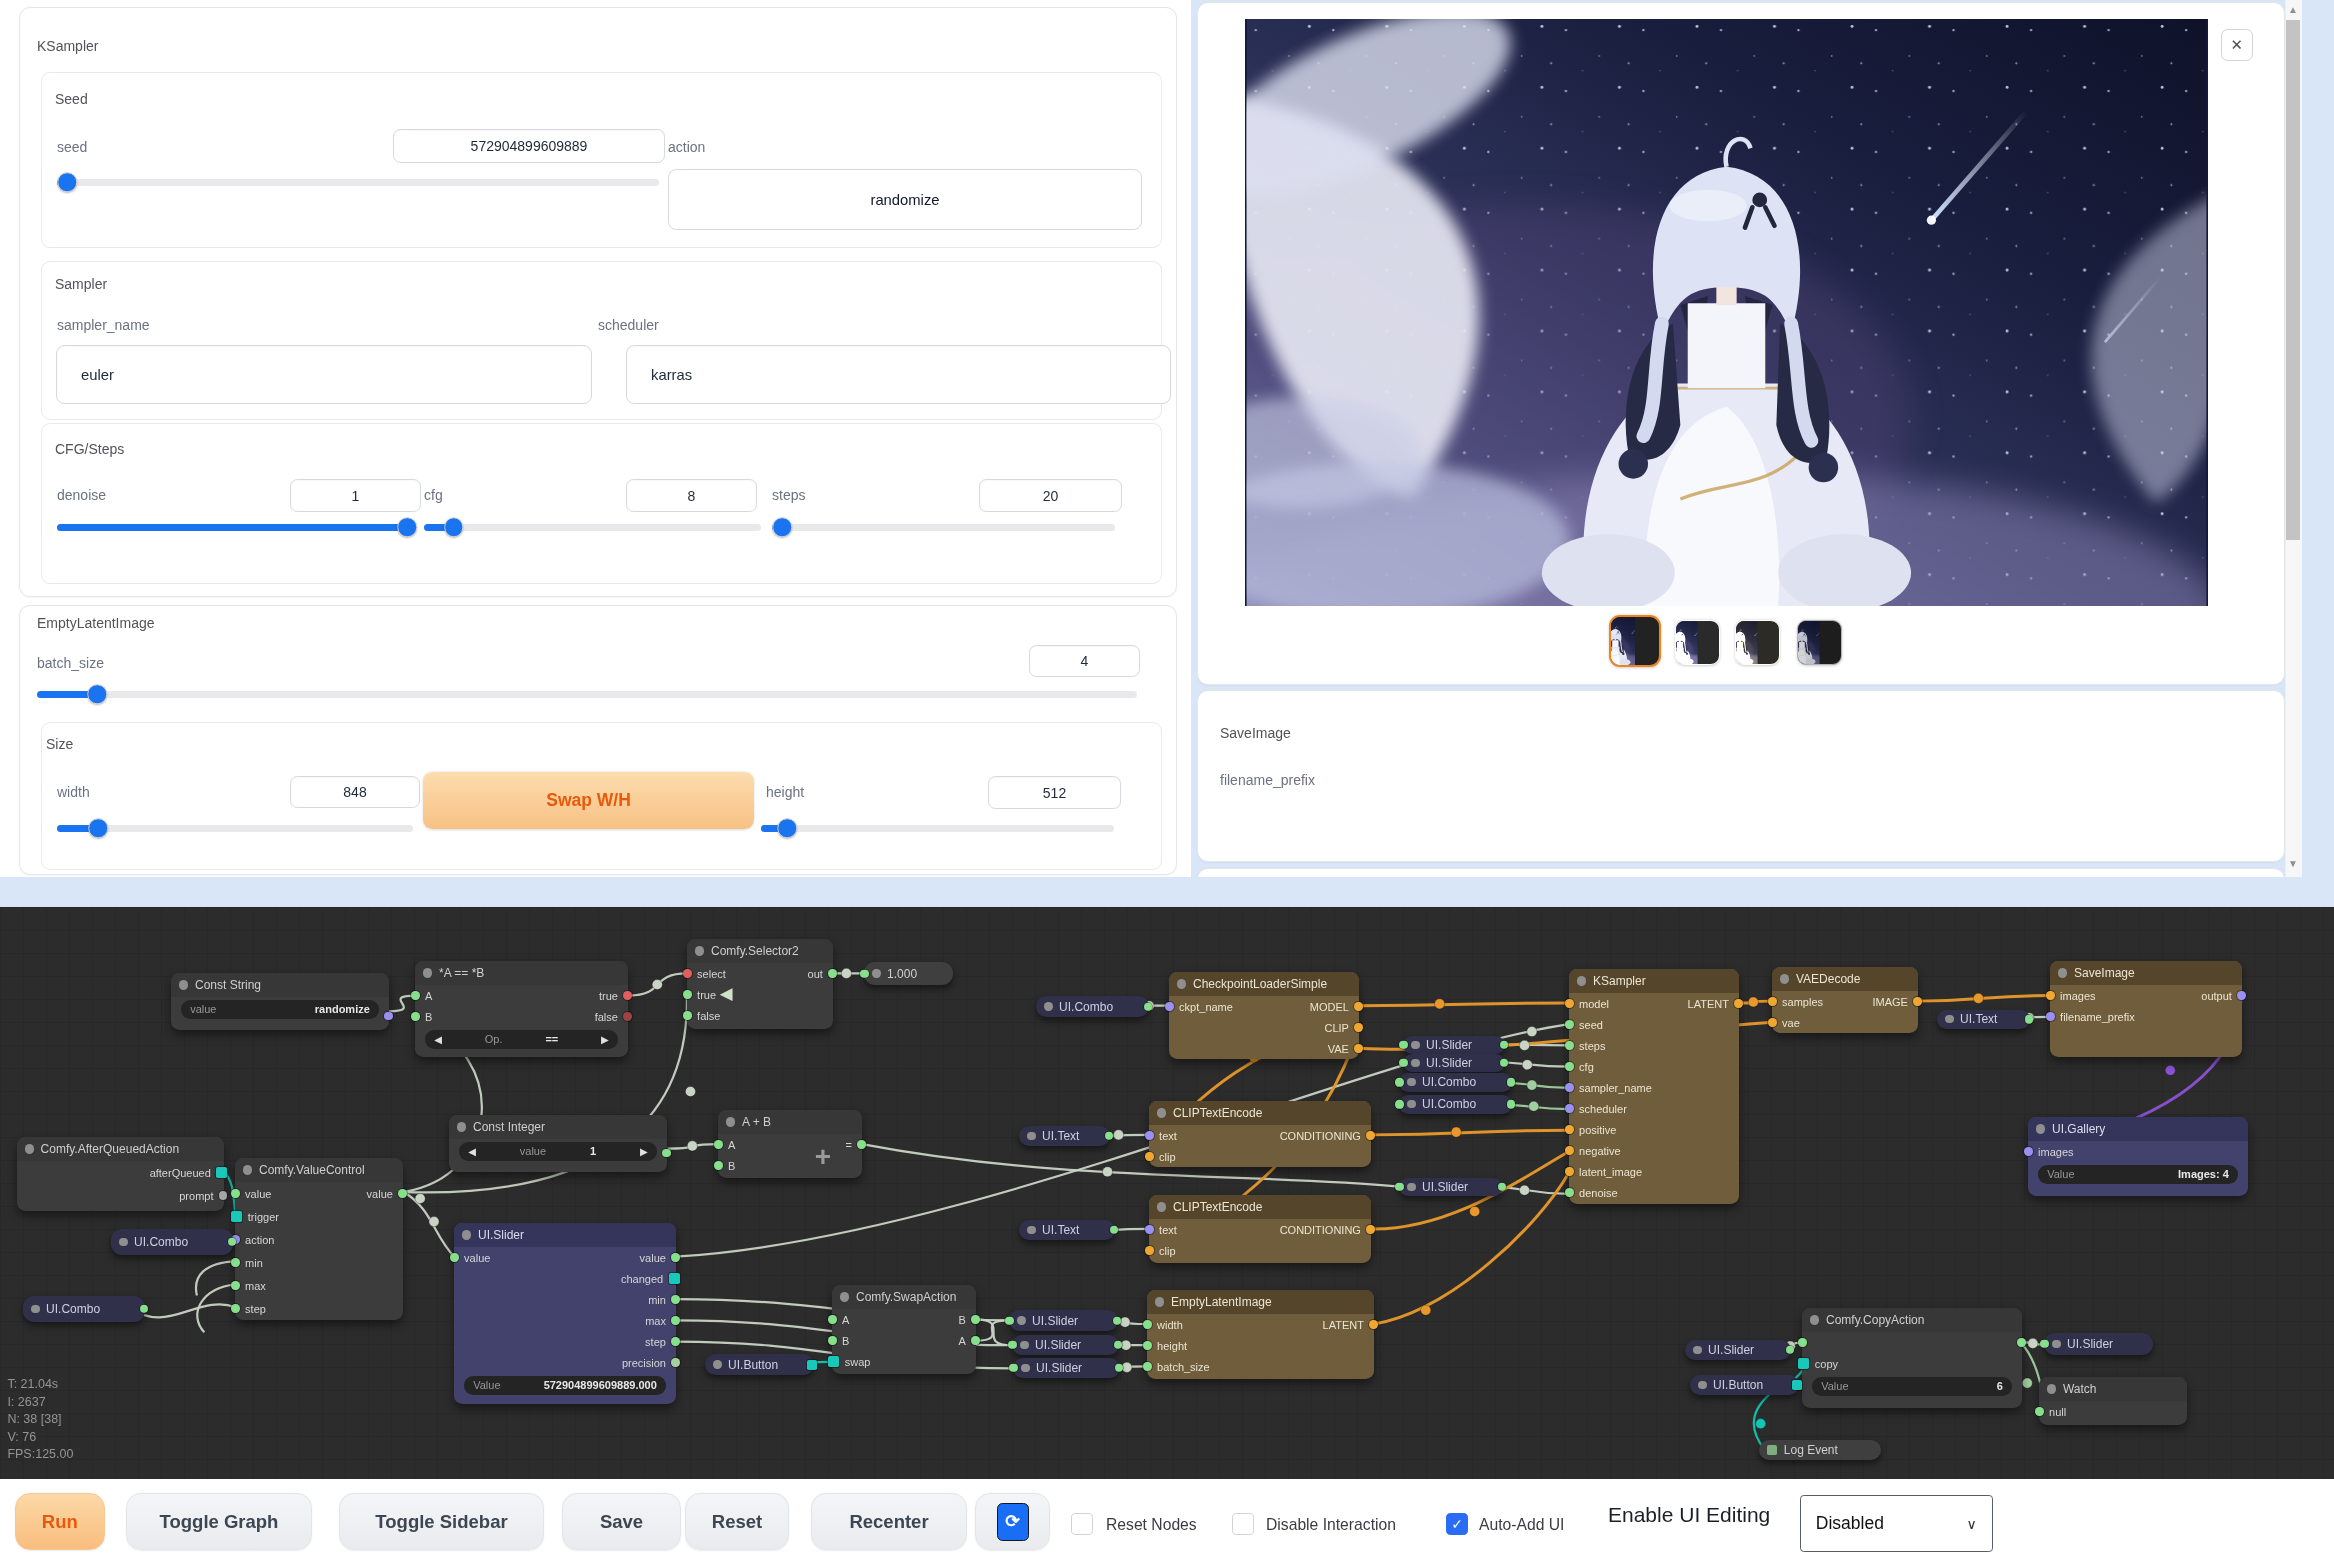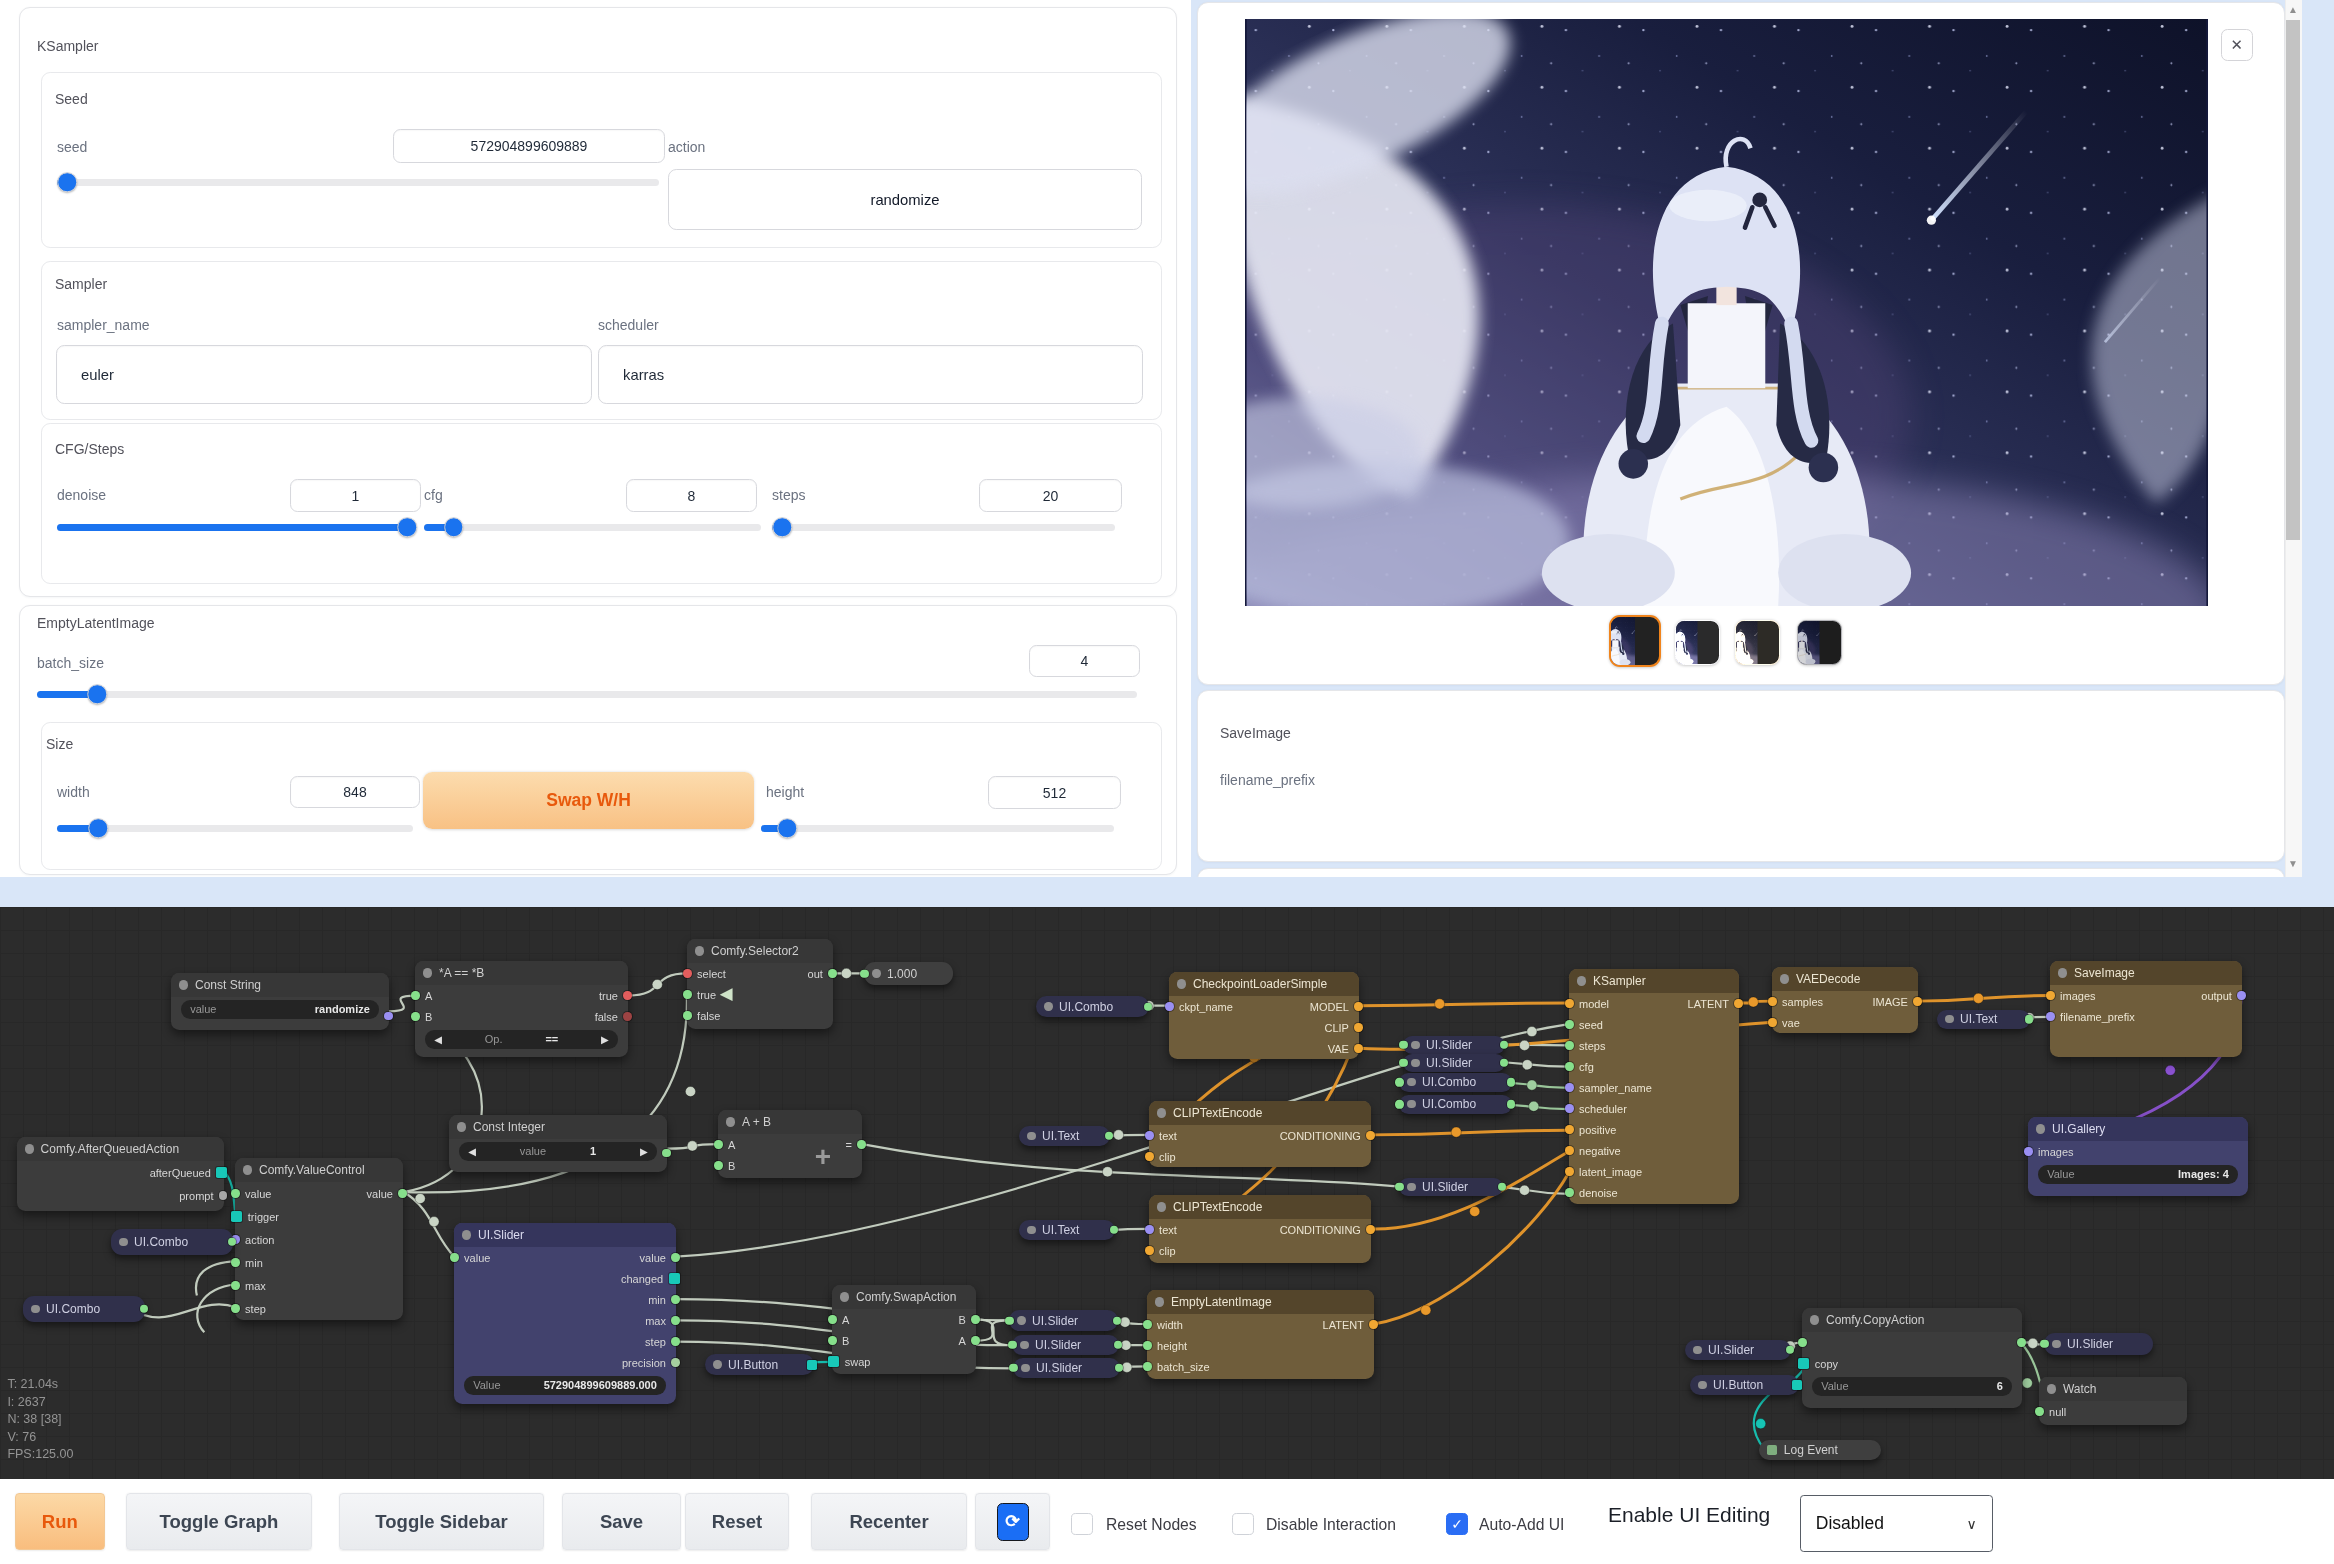--- a/index.html
+++ b/index.html
@@ -64,21 +64,21 @@
   .pillnode.gray{background:#3f3f3f;color:#d0d0d0;}
   .pillnode .hdot{width:8.3px;height:8.3px;}
   .edot{position:absolute;width:8.3px;height:8.3px;border-radius:50%;box-shadow:0 0 0 0.9px rgba(0,0,0,.35);}
   .edot.l{left:-3.7px;top:50%;transform:translateY(-50%);}
   .edot.r{right:-3.7px;top:50%;transform:translateY(-50%);}
   .edot.sq{border-radius:1.8px;width:10px;height:10px;}
   .insq{width:10px;height:10px;border-radius:1.8px;background:#7fae7f;flex:0 0 auto;}
   #stats{position:absolute;left:7.4px;top:469px;color:#949494;font-size:12.5px;line-height:17.5px;}
   
   #toolbar{position:absolute;left:0;top:1479px;width:2334px;height:85px;background:#fff;}
-  .tbtn{position:absolute;top:1493px;height:57px;border:0.9px solid #e3e5e9;border-radius:4px;background:linear-gradient(180deg,#f4f5f7,#e9ebee);display:flex;align-items:center;justify-content:center;font-size:18.5px;font-weight:bold;color:#3d4653;box-shadow:0 0.9px 1.8px rgba(0,0,0,.08);cursor:pointer;font-family:"Liberation Sans",sans-serif;}
+  .tbtn{position:absolute;top:1493px;height:57px;border:0.9px solid #e3e5e9;border-radius:15px;background:linear-gradient(180deg,#f4f5f7,#e9ebee);display:flex;align-items:center;justify-content:center;font-size:18.5px;font-weight:bold;color:#3d4653;box-shadow:0 0.9px 1.8px rgba(0,0,0,.08);cursor:pointer;font-family:"Liberation Sans",sans-serif;}
   .tbtn.run{background:linear-gradient(180deg,#fcd9a6,#f9bd7e);color:#e8590c;border-color:#f3c894;}
   .cb{position:absolute;top:1513px;width:20px;height:20px;border:1.8px solid #cfd2d8;border-radius:4.6px;background:#fff;cursor:pointer;}
   .cb.on{background:#2a6df4;border-color:#2a6df4;color:#fff;font-size:14px;display:flex;align-items:center;justify-content:center;}
   .cblabel{position:absolute;top:1516px;font-size:15.7px;color:#3c3c43;}
   .uiedit{position:absolute;top:1503px;font-size:21px;font-weight:500;color:#1b1f27;}
   .dropdown{position:absolute;top:1495px;width:161px;height:55px;border:1.8px solid #575d66;border-radius:3.7px;background:#fff;display:flex;align-items:center;justify-content:space-between;padding:0 14.8px;font-size:17.5px;color:#111;cursor:pointer;}
   .blueband{position:absolute;background:#d9e6f8;}
 </style>
 </head>
 <body>
@@ -168,21 +168,21 @@
   </div>
   <div class="btn-outline" style="left:668px;top:169px;width:472px;height:59px">
       <span>randomize</span>
     </div>
 
   <div class="subcard" style="left:41px;top:261px;width:1119px;height:157px"></div>
   <div class="sec-title" style="left:55px;top:276px">Sampler</div>
   <div class="lbl" style="left:57px;top:317px">sampler_name</div>
   <input class="tinput big" style="left: 56px; top: 345px; width: 508px; height: 55px;" readonly="" value="euler">
   <div class="lbl" style="left:598px;top:317px">scheduler</div>
-  <input class="tinput big" style="left: 598px; top: 345px; width: 517px; height: 55px;" readonly="" value="karras">
+  <input class="tinput big" style="left: 626px; top: 345px; width: 517px; height: 55px;" readonly="" value="karras">
 
   <div class="subcard" style="left:41px;top:423px;width:1119px;height:159px"></div>
   <div class="sec-title" style="left:55px;top:441px">CFG/Steps</div>
   <div class="lbl" style="left:57px;top:487px">denoise</div>
   <input class="tinput center" style="left: 290px; top: 479px; width: 125px; height: 29px;" readonly="" value="1">
   <div class="lbl" style="left:424px;top:487px">cfg</div>
   <input class="tinput center" style="left: 626px; top: 479px; width: 125px; height: 29px;" readonly="" value="8">
   <div class="lbl" style="left:772px;top:487px">steps</div>
   <input class="tinput center" style="left: 979px; top: 479px; width: 137px; height: 29px;" readonly="" value="20">
   <div class="slider" style="left:57px;top:524px;width:357px">

